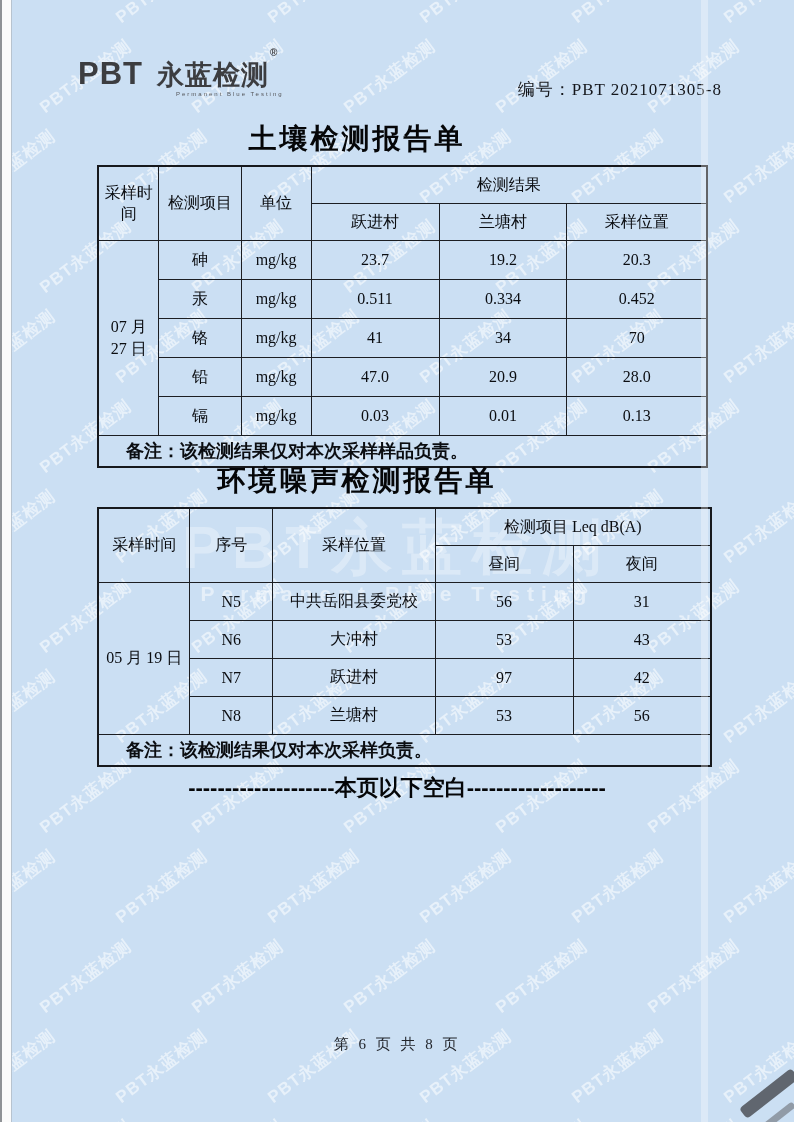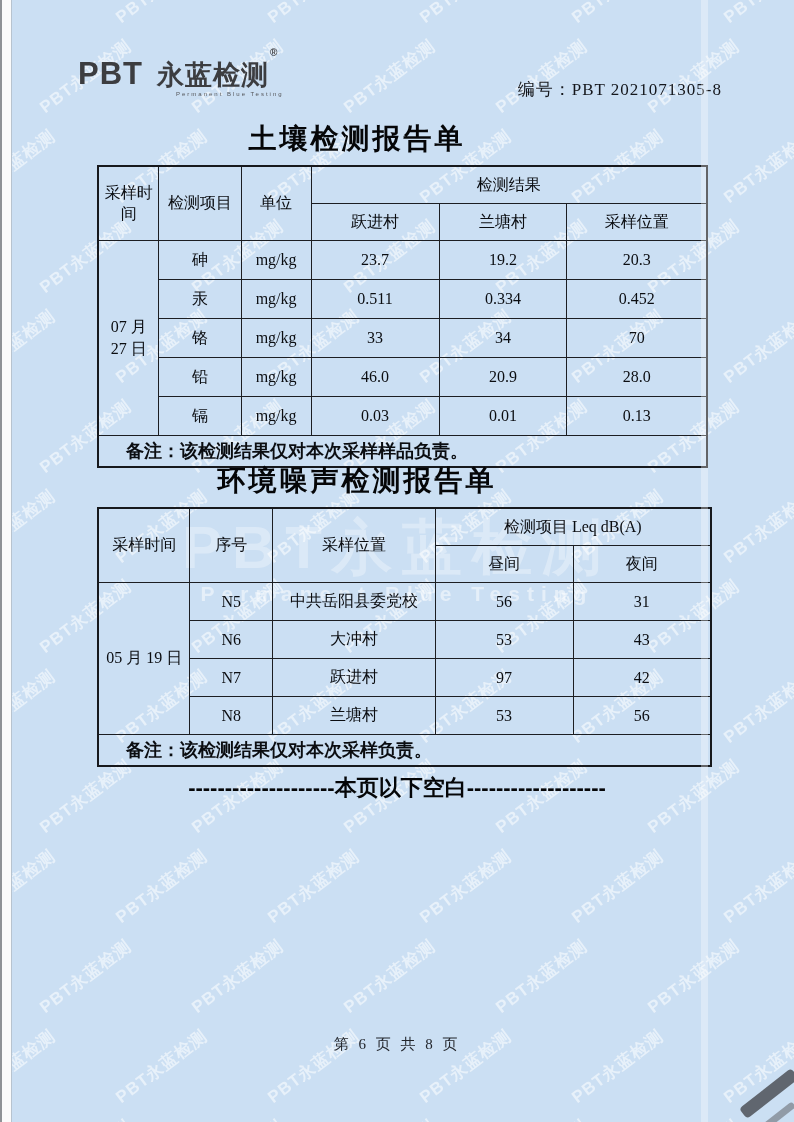--- a/index.html
+++ b/index.html
@@ -229,28 +229,28 @@
         <tr class="drow">
           <td>汞</td>
           <td>mg/kg</td>
           <td>0.511</td>
           <td>0.334</td>
           <td>0.452</td>
         </tr>
         <tr class="drow">
           <td>铬</td>
           <td>mg/kg</td>
-          <td>33</td>
+          <td>41</td>
           <td>34</td>
           <td>70</td>
         </tr>
         <tr class="drow">
           <td>铅</td>
           <td>mg/kg</td>
-          <td>46.0</td>
+          <td>47.0</td>
           <td>20.9</td>
           <td>28.0</td>
         </tr>
         <tr class="drow">
           <td>镉</td>
           <td>mg/kg</td>
           <td>0.03</td>
           <td>0.01</td>
           <td>0.13</td>
         </tr>

